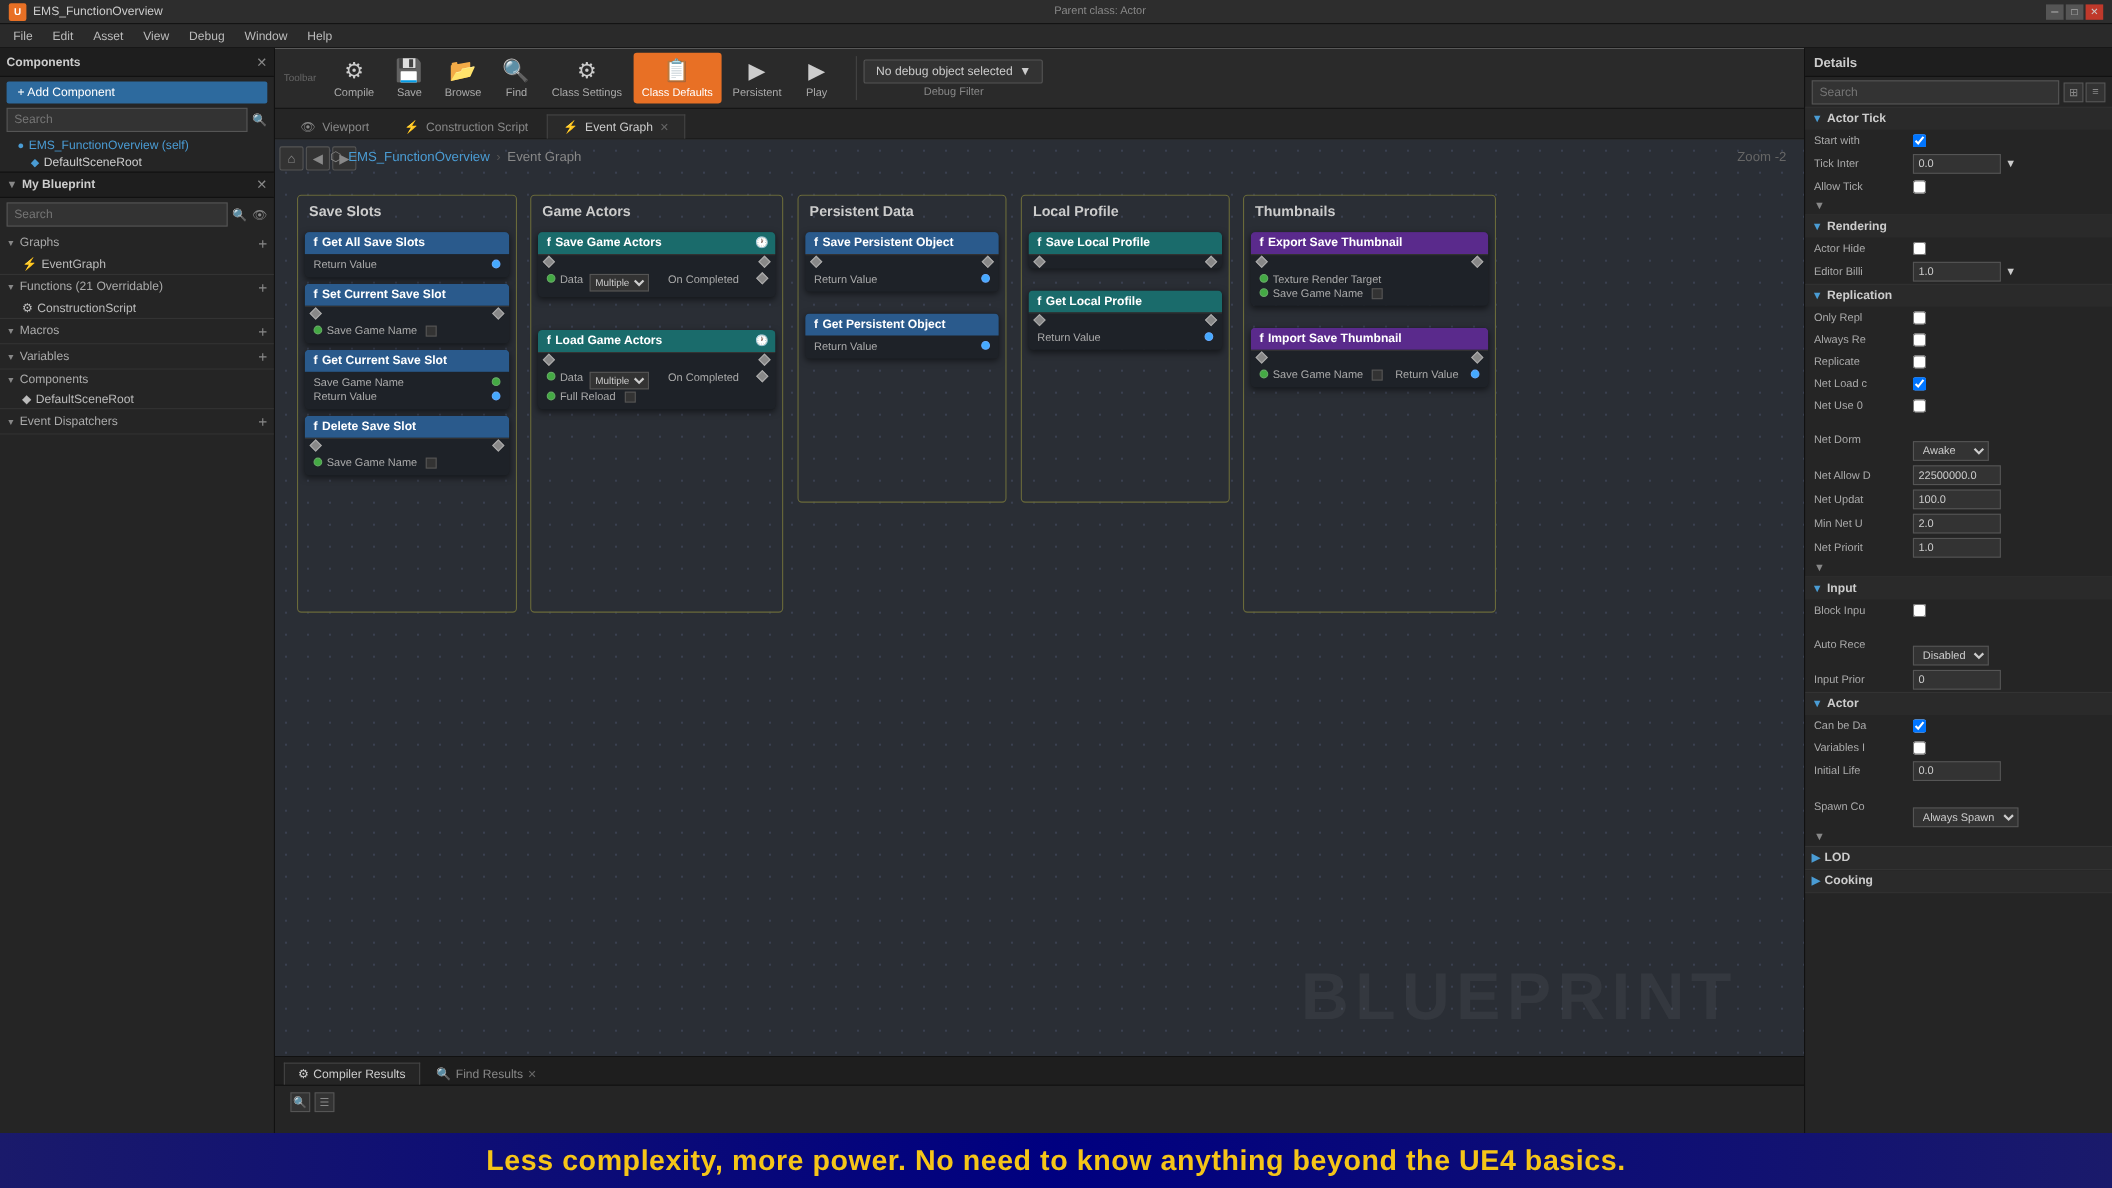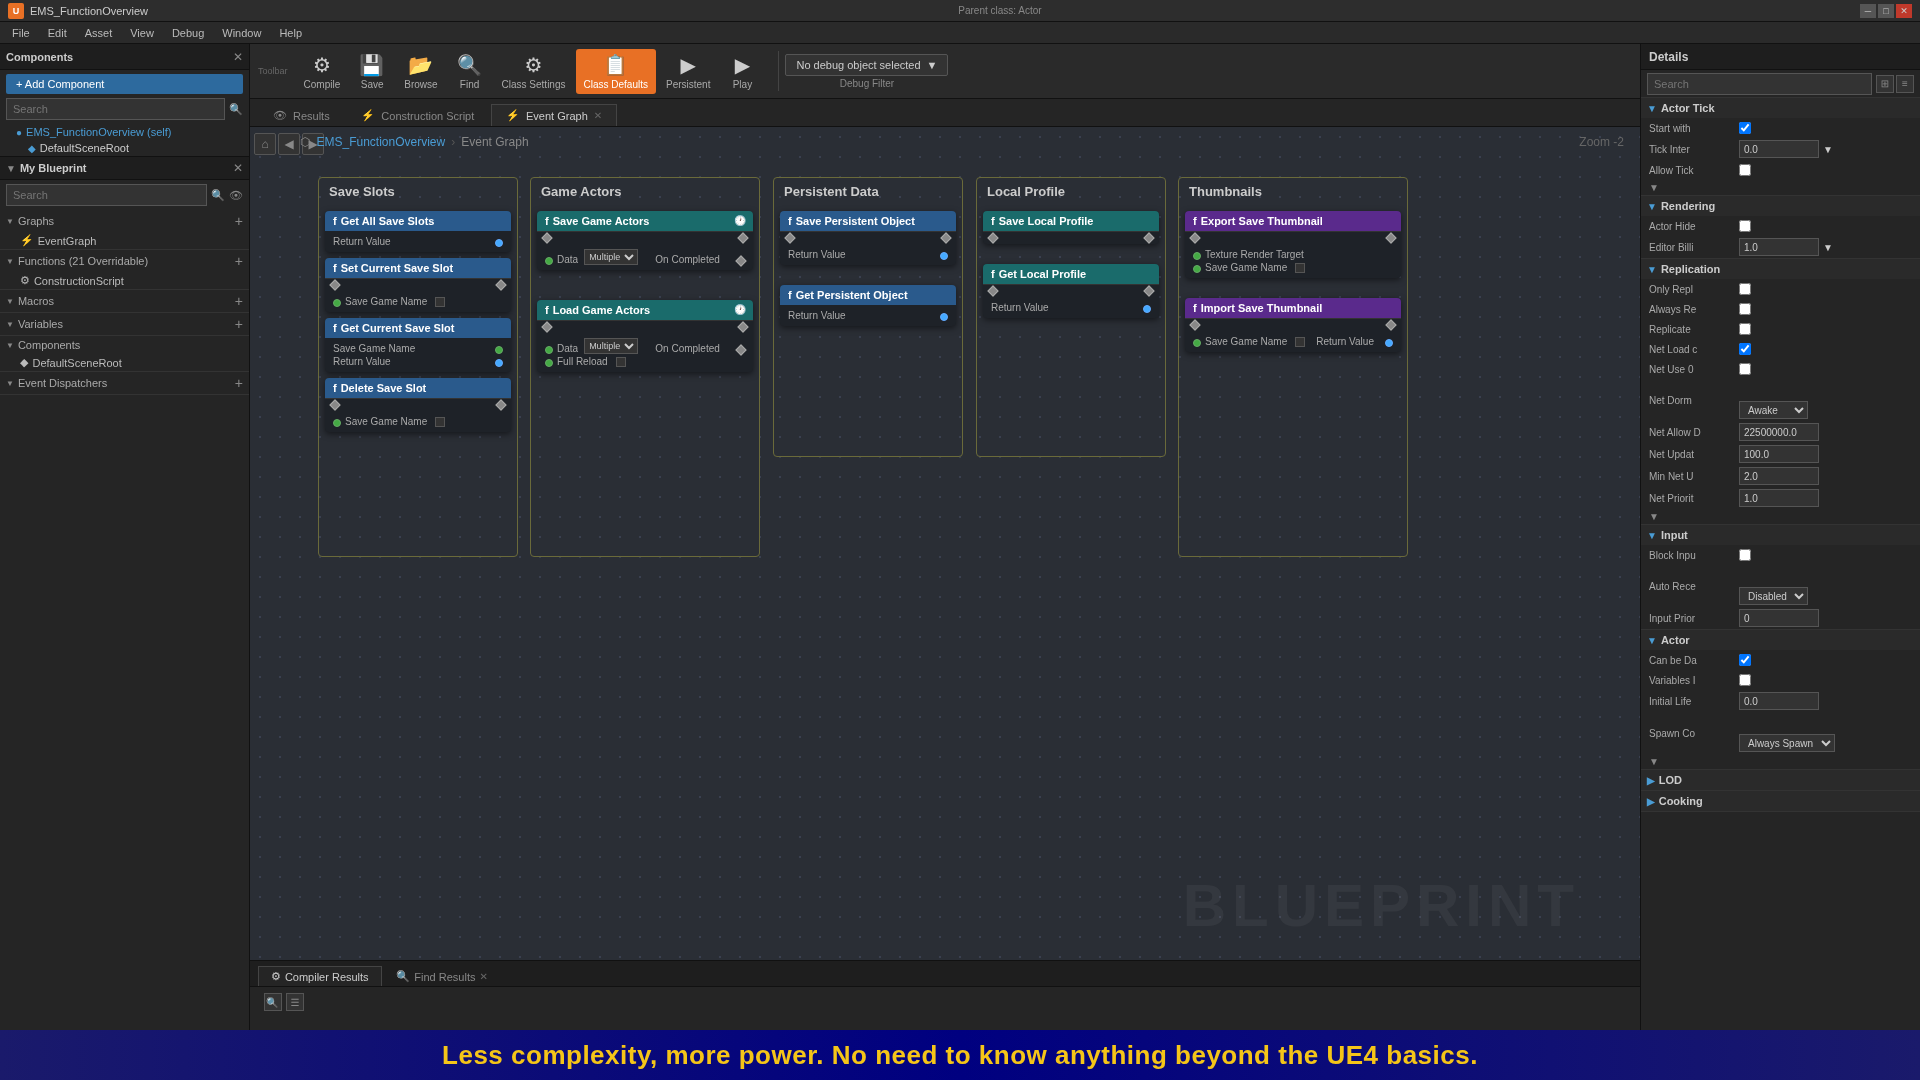--- a/index.html
+++ b/index.html
@@ -81,29 +81,29 @@
     .graph-bg { position: absolute; inset: 0; background-image: radial-gradient(circle, #3a4050 1px, transparent 1px); background-size: 20px 20px; }
     .breadcrumb { position: absolute; top: 8px; left: 50px; display: flex; align-items: center; gap: 6px; font-size: 12px; color: #888; z-index: 10; }
     .breadcrumb .bc-item { color: #4a9cd4; cursor: pointer; }
     .breadcrumb .bc-sep { color: #555; }
     .zoom-label { position: absolute; top: 8px; right: 16px; font-size: 12px; color: #666; }
     .nav-buttons { position: absolute; top: 6px; left: 4px; display: flex; gap: 2px; }
     .nav-btn { width: 22px; height: 22px; background: #333; border: 1px solid #555; color: #888; cursor: pointer; display: flex; align-items: center; justify-content: center; font-size: 12px; border-radius: 2px; }
     .home-btn { width: 22px; height: 22px; background: #333; border: 1px solid #555; color: #888; cursor: pointer; display: flex; align-items: center; justify-content: center; font-size: 12px; border-radius: 2px; }
 
     
-    .bp-group { position: absolute; border: 1px solid #555; border-radius: 4px; margin-left: 48px; }
+    .bp-group { position: absolute; border: 1px solid #555; border-radius: 4px; }
     .bp-group-title { font-size: 13px; font-weight: bold; color: #ccc; padding: 6px 10px; }
     .bp-node { background: #1e2228; border-radius: 4px; margin: 6px; box-shadow: 0 2px 6px rgba(0,0,0,0.5); overflow: hidden; min-width: 120px; }
     .bp-node-header { padding: 4px 8px; font-size: 11px; color: white; font-weight: bold; display: flex; align-items: center; gap: 4px; }
     .bp-node-header.blue { background: #2a5a8c; }
     .bp-node-header.teal { background: #1a6b6b; }
     .bp-node-header.purple { background: #5a2a8c; }
     .bp-node-body { padding: 4px 8px; font-size: 10px; color: #aaa; }
-    .bp-node-row { display: flex; align-items: flex-end; gap: 4px; padding: 1px 0; }
+    .bp-node-row { display: flex; align-items: flex-start; gap: 4px; padding: 1px 0; }
     .bp-pin { width: 8px; height: 8px; border-radius: 50%; background: #4a4; border: 1px solid #6a6; }
     .bp-pin.exec { border-radius: 0; transform: rotate(45deg); background: #888; border-color: #aaa; }
     .bp-pin.blue-pin { background: #4af; border-color: #6af; }
     .bp-pin.right { margin-left: auto; }
     .bp-exec-row { display: flex; align-items: center; border-top: 1px solid #333; padding: 2px 6px; }
 
     
     .bp-watermark { position: absolute; bottom: 20px; right: 60px; font-size: 60px; font-weight: 900; color: rgba(255,255,255,0.05); letter-spacing: 6px; pointer-events: none; }
 
     
@@ -308,21 +308,21 @@
           <span>No debug object selected</span>
           <span>▼</span>
         </div>
         <span class="debug-filter-label">Debug Filter</span>
       </div>
     </div>
 
     <div id="tabs">
       <div class="tab">
         <span>👁</span>
-        <span>Results</span>
+        <span>Viewport</span>
       </div>
       <div class="tab">
         <span>⚡</span>
         <span>Construction Script</span>
       </div>
       <div class="tab active">
         <span>⚡</span>
         <span>Event Graph</span>
         <span class="close-tab">✕</span>
       </div>

